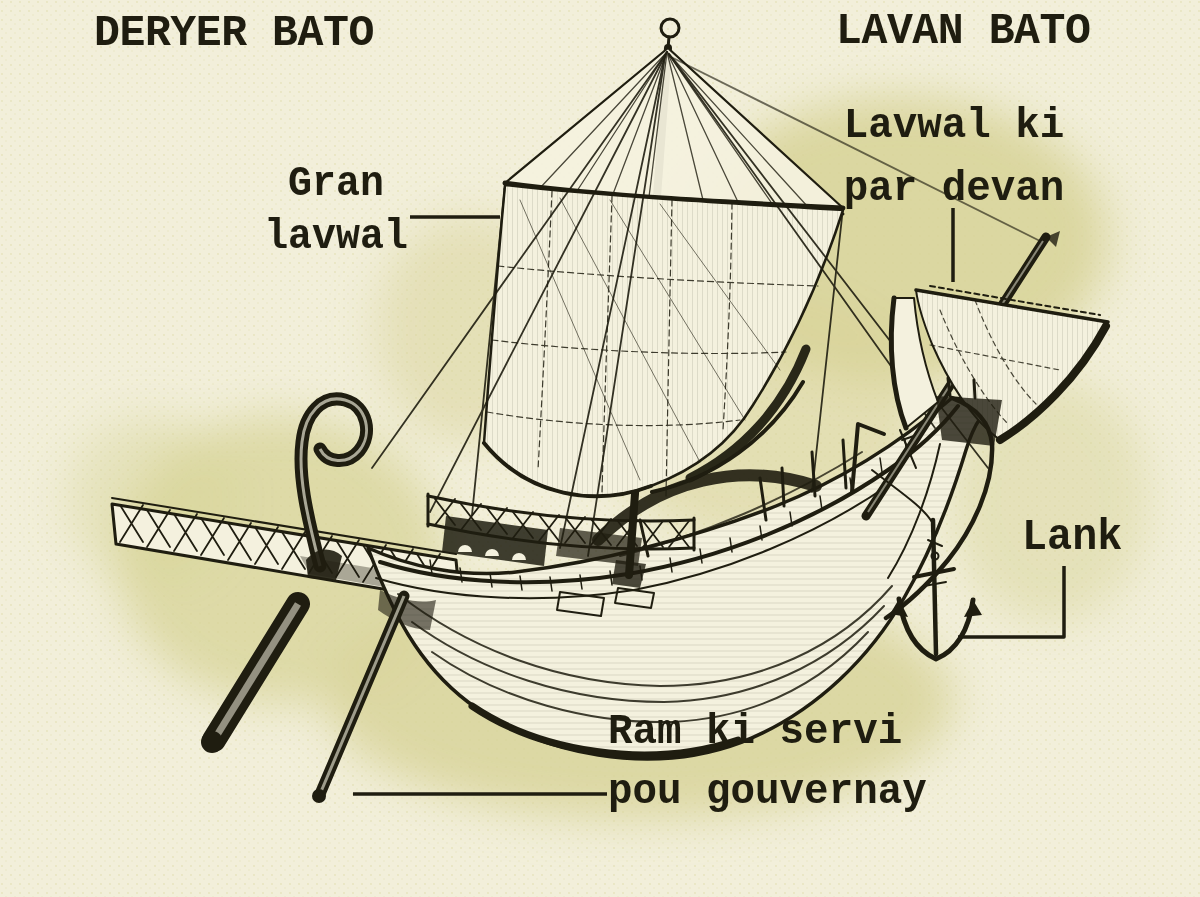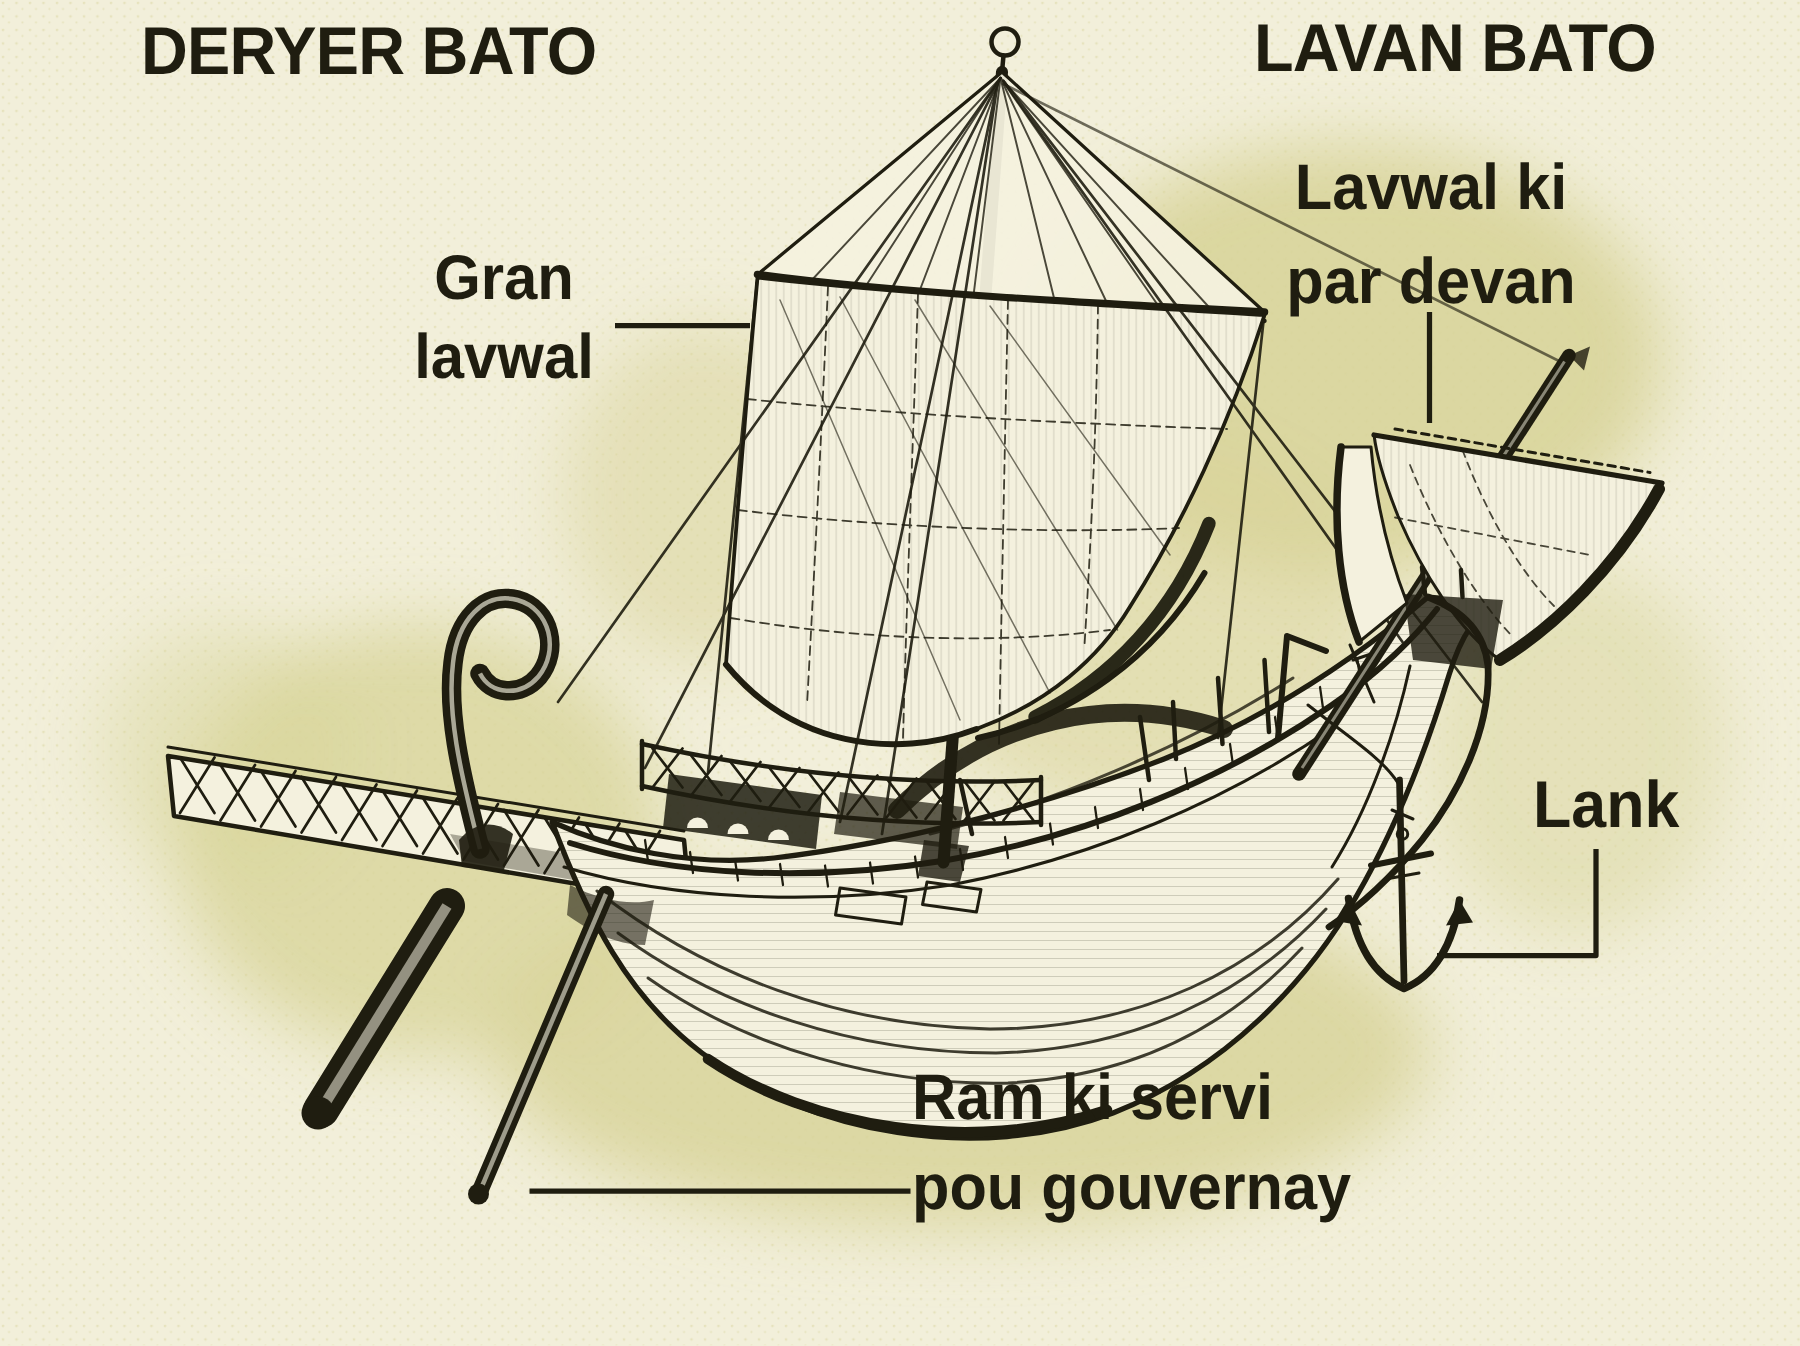--- a/index.html
+++ b/index.html
@@ -7,21 +7,21 @@
     --tint:#d8d49a;
     --ink:#1f1d10;
     --sail:#f4f1de;
   }
   html,body{margin:0;padding:0;}
   .canvas{
     position:relative;
     width:1200px;height:897px;
     background:var(--background);
     overflow:hidden;
-    font-family:Liberation Sans, sans-serif;
+    font-family:Liberation Mono, monospace;
   }
   svg{position:absolute;left:0;top:0;}
   .ink{stroke:var(--ink);fill:none;stroke-linecap:round;stroke-linejoin:round;}
   .sq{stroke-linecap:butt;}
   .fillink{fill:var(--ink);stroke:none;}
   .sailfill{fill:var(--sail);}
   .hdr{
     position:absolute;font-weight:bold;font-size:45px;letter-spacing:-.5px;
     color:var(--ink);white-space:nowrap;transform:scaleX(.96);transform-origin:left top;
   }

